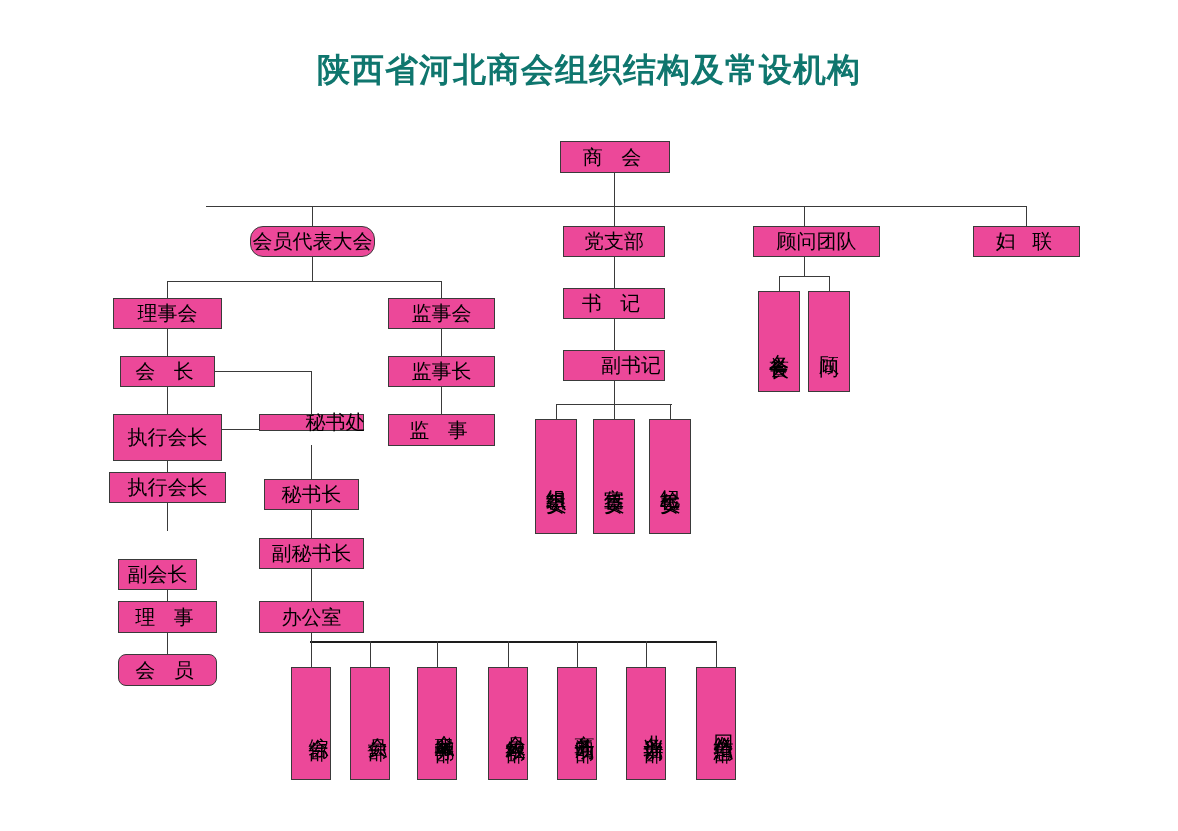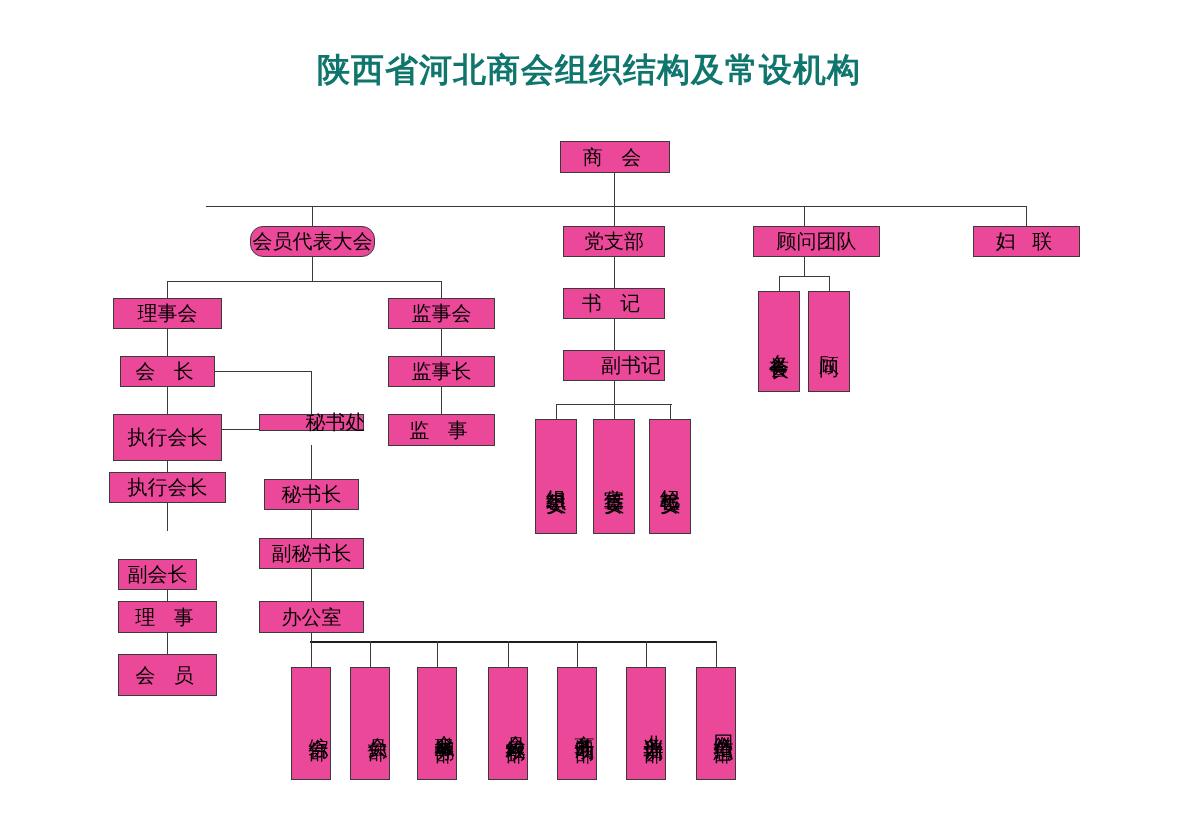--- a/index.html
+++ b/index.html
@@ -113,21 +113,21 @@
 
   <div class="node" style="left:109px; top:472px; width:117px; height:31px;">执行会长</div>
   <div class="conn v" style="left:167px; top:503px; height:28px;"></div>
 
   <div class="node" style="left:118px; top:559px; width:79px; height:31px;">副会长</div>
   <div class="conn v" style="left:167px; top:562px; height:39px;"></div>
 
   <div class="node" style="left:118px; top:601px; width:99px; height:32px; letter-spacing:6px;">理 事</div>
   <div class="conn v" style="left:167px; top:633px; height:21px;"></div>
 
-  <div class="node" style="left:118px; top:654px; width:99px; height:42px; letter-spacing:6px;">会 员</div>
+  <div class="node" style="left:118px; top:654px; width:99px; height:32px; letter-spacing:6px;border-radius:8px;">会 员</div>
 
   <div class="node" style="left:388px; top:298px; width:107px; height:31px;">监事会</div>
   <div class="conn v" style="left:441px; top:329px; height:27px;"></div>
 
   <div class="node" style="left:388px; top:356px; width:107px; height:31px;">监事长</div>
   <div class="conn v" style="left:441px; top:387px; height:27px;"></div>
 
   <div class="node" style="left:388px; top:414px; width:107px; height:32px; letter-spacing:6px;">监 事</div>
 
   <div class="node" style="left:259px; top:414px; width:105px; height:17px;padding-left:48px;">秘书处</div>

